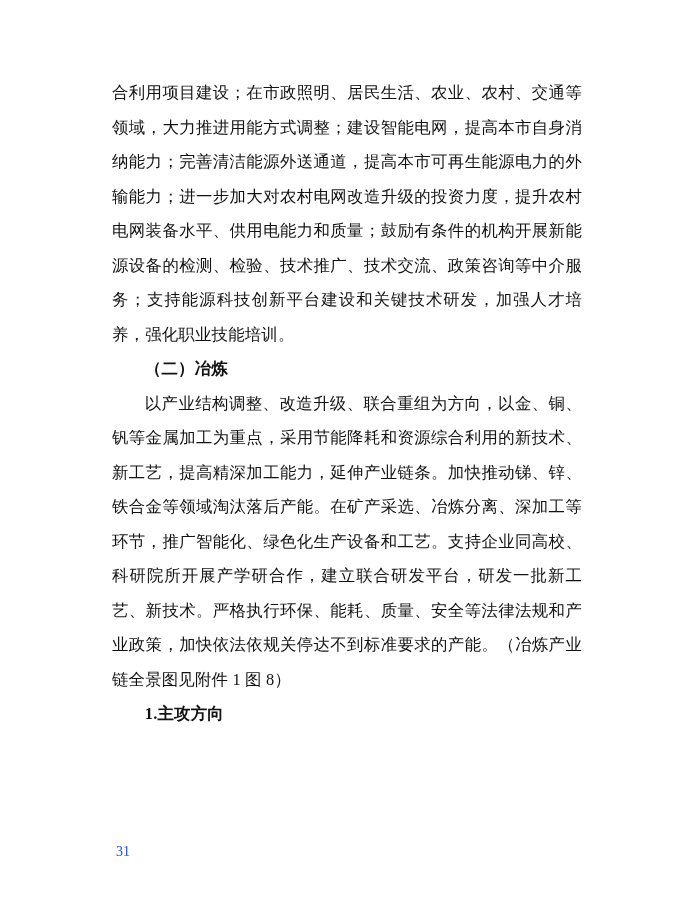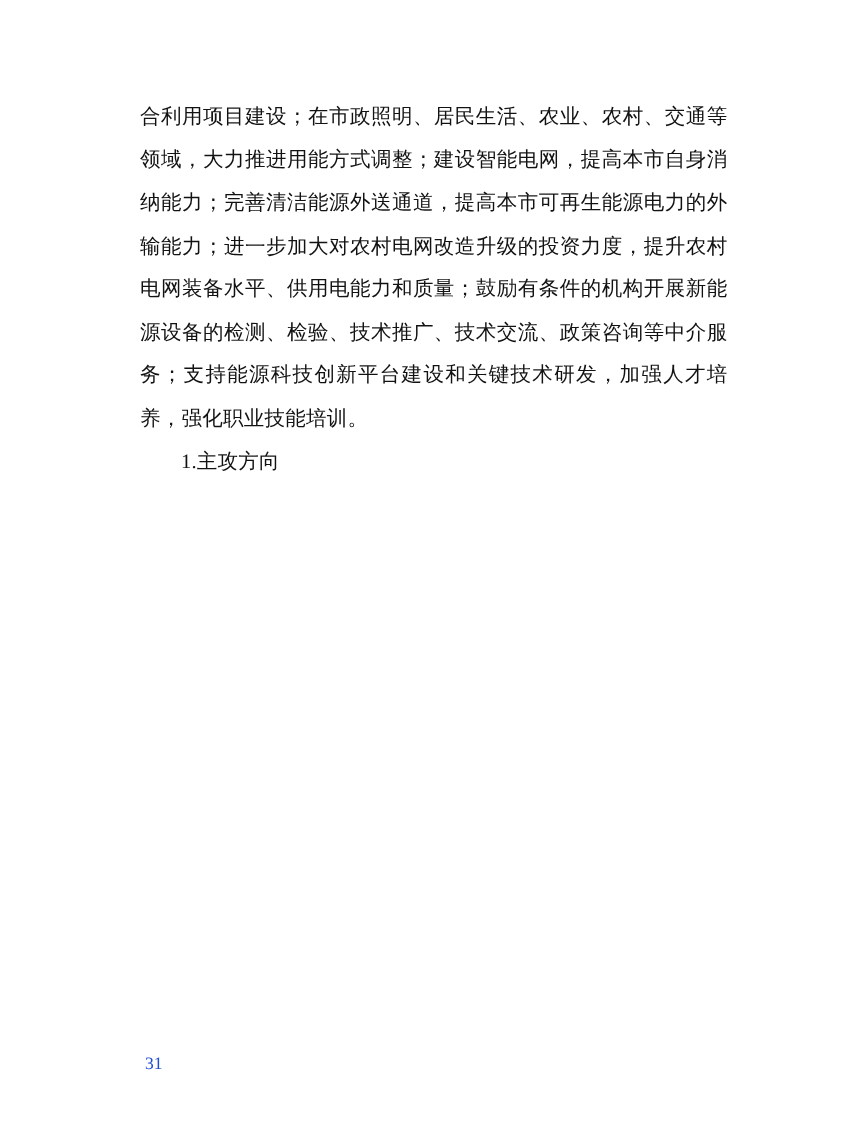--- a/index.html
+++ b/index.html
@@ -33,34 +33,36 @@
   }
   p.indent {
     text-indent: 2em;
   }
   p.heading {
     text-indent: 2em;
     font-weight: bold;
   }
   p.heading-num {
     text-indent: 2em;
-    font-weight: normal;
+    font-weight: bold;
   }
   .page-number {
     position: absolute;
     left: 116px;
     top: 843px;
     font-size: 14px;
     line-height: 18px;
     color: #1d4ed8;
     font-family: "Liberation Serif", "DejaVu Serif", serif;
   }
 </style>
 </head>
 <body>
 
 <div class="page">
   <div class="content">
     <p class="body">合利用项目建设；在市政照明、居民生活、农业、农村、交通等领域，大力推进用能方式调整；建设智能电网，提高本市自身消纳能力；完善清洁能源外送通道，提高本市可再生能源电力的外输能力；进一步加大对农村电网改造升级的投资力度，提升农村电网装备水平、供用电能力和质量；鼓励有条件的机构开展新能源设备的检测、检验、技术推广、技术交流、政策咨询等中介服务；支持能源科技创新平台建设和关键技术研发，加强人才培养，强化职业技能培训。</p>
+    <p class="heading">（二）冶炼</p>
+    <p class="indent">以产业结构调整、改造升级、联合重组为方向，以金、铜、钒等金属加工为重点，采用节能降耗和资源综合利用的新技术、新工艺，提高精深加工能力，延伸产业链条。加快推动锑、锌、铁合金等领域淘汰落后产能。在矿产采选、冶炼分离、深加工等环节，推广智能化、绿色化生产设备和工艺。支持企业同高校、科研院所开展产学研合作，建立联合研发平台，研发一批新工艺、新技术。严格执行环保、能耗、质量、安全等法律法规和产业政策，加快依法依规关停达不到标准要求的产能。（冶炼产业链全景图见附件 1 图 8）</p>
     <p class="heading-num">1.主攻方向</p>
   </div>
   <div class="page-number">31</div>
 </div>
 
 </body></html>

